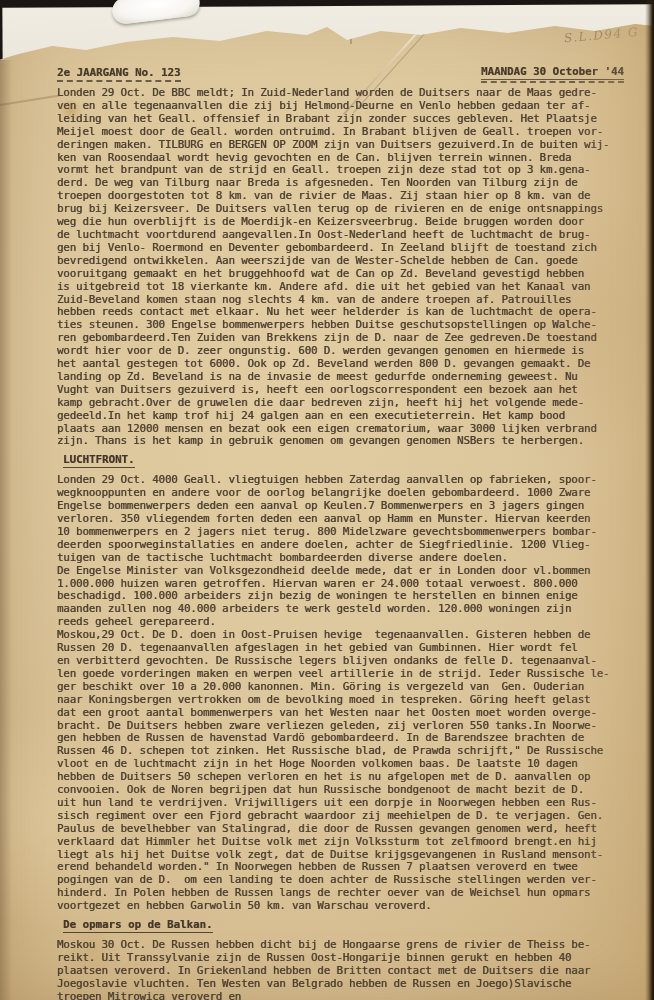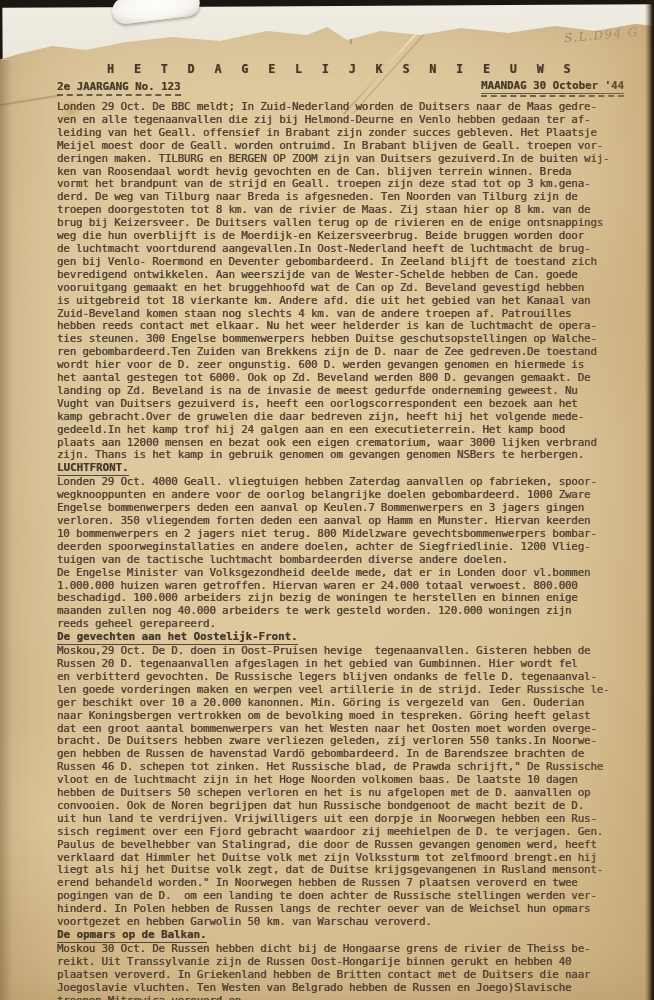--- a/index.html
+++ b/index.html
@@ -71,21 +71,21 @@
   .date-wrap{display:inline-block;}
   .date{display:inline-block;border-bottom:1.5px solid rgba(70,56,40,.8);padding-bottom:1px;}
   .date-wrap::after{content:"";display:block;border-bottom:2px dashed rgba(70,56,40,.7);margin-top:1px;}
   .para{
     margin:0;white-space:pre;font-size:10.8px;line-height:12.9px;
     color:#4e4133;letter-spacing:-0.15px;
     text-shadow:.5px .4px .6px rgba(64,50,32,.5),-.3px 0 .4px rgba(64,50,32,.3);
   }
   .para.first{margin-top:4px;}
   .heading{
-    display:table;margin:0;white-space:pre;font-size:10.8px;line-height:12.9px;
+    display:table;margin:6px;white-space:pre;font-size:10.8px;line-height:12.9px;
     font-weight:bold;color:#43362a;border-bottom:1.3px solid rgba(62,48,34,.85);
     text-shadow:.5px .4px .6px rgba(60,45,28,.55);
   }
   .fade-right{
     position:absolute;right:0;top:0;width:90px;height:100%;z-index:4;pointer-events:none;
     background:linear-gradient(to right,rgba(214,186,136,0) 0%,rgba(210,178,124,.28) 80%);
   }
   .edge-right{
     position:absolute;right:0;top:0;width:9px;height:100%;z-index:5;pointer-events:none;
     background:linear-gradient(to right,rgba(32,24,14,0) 0%,rgba(60,44,24,.35) 35%,#241b10 85%);
@@ -108,21 +108,20 @@
     <div class="stain stain-c"></div>
     <div class="stain stain-d"></div>
     <div class="crease crease-a"></div>
     <div class="crease crease-a2"></div>
     <div class="crease crease-b"></div>
     <div class="crease crease-c"></div>
 
     <div class="pencil">S.L.D94 G</div>
 
     <div class="page-inner">
-      <div class="masthead">H E T  D A G E L I J K S  N I E U W S</div>
 
       <div class="edition-row">
         <span class="edition">2e JAARGANG No. 123</span>
         <span class="date-wrap"><span class="date">MAANDAG  30 October '44</span></span>
       </div>
 
       <div class="para first">Londen 29 Oct. De BBC meldt; In Zuid-Nederland worden de Duitsers naar de Maas gedre-
 ven en alle tegenaanvallen die zij bij Helmond-Deurne en Venlo hebben gedaan ter af-
 leiding van het Geall. offensief in Brabant zijn zonder succes gebleven. Het Plaatsje
 Meijel moest door de Geall. worden ontruimd. In Brabant blijven de Geall. troepen vor-
@@ -158,21 +157,20 @@
 verloren. 350 vliegendem forten deden een aanval op Hamm en Munster. Hiervan keerden
 10 bommenwerpers en 2 jagers niet terug. 800 Midelzware gevechtsbommenwerpers bombar-
 deerden spoorweginstallaties en andere doelen, achter de Siegfriedlinie. 1200 Vlieg-
 tuigen van de tactische luchtmacht bombardeerden diverse andere doelen.
 De Engelse Minister van Volksgezondheid deelde mede, dat er in Londen door vl.bommen
 1.000.000 huizen waren getroffen. Hiervan waren er 24.000 totaal verwoest. 800.000
 beschadigd. 100.000 arbeiders zijn bezig de woningen te herstellen en binnen enige
 maanden zullen nog 40.000 arbeiders te werk gesteld worden. 120.000 woningen zijn
 reeds geheel gerepareerd.</div>
 
-      <div class="heading">De gevechten aan het Oostelijk-Front.</div>
       <div class="para">Moskou,29 Oct. De D. doen in Oost-Pruisen hevige  tegenaanvallen. Gisteren hebben de
 Russen 20 D. tegenaanvallen afgeslagen in het gebied van Gumbinnen. Hier wordt fel
 en verbitterd gevochten. De Russische legers blijven ondanks de felle D. tegenaanval-
 len goede vorderingen maken en werpen veel artillerie in de strijd. Ieder Russische le-
 ger beschikt over 10 a 20.000 kanonnen. Min. Göring is vergezeld van  Gen. Ouderian
 naar Koningsbergen vertrokken om de bevolking moed in tespreken. Göring heeft gelast
 dat een groot aantal bommenwerpers van het Westen naar het Oosten moet worden overge-
 bracht. De Duitsers hebben zware verliezen geleden, zij verloren 550 tanks.In Noorwe-
 gen hebben de Russen de havenstad Vardö gebombardeerd. In de Barendszee brachten de
 Russen 46 D. schepen tot zinken. Het Russische blad, de Prawda schrijft," De Russische

